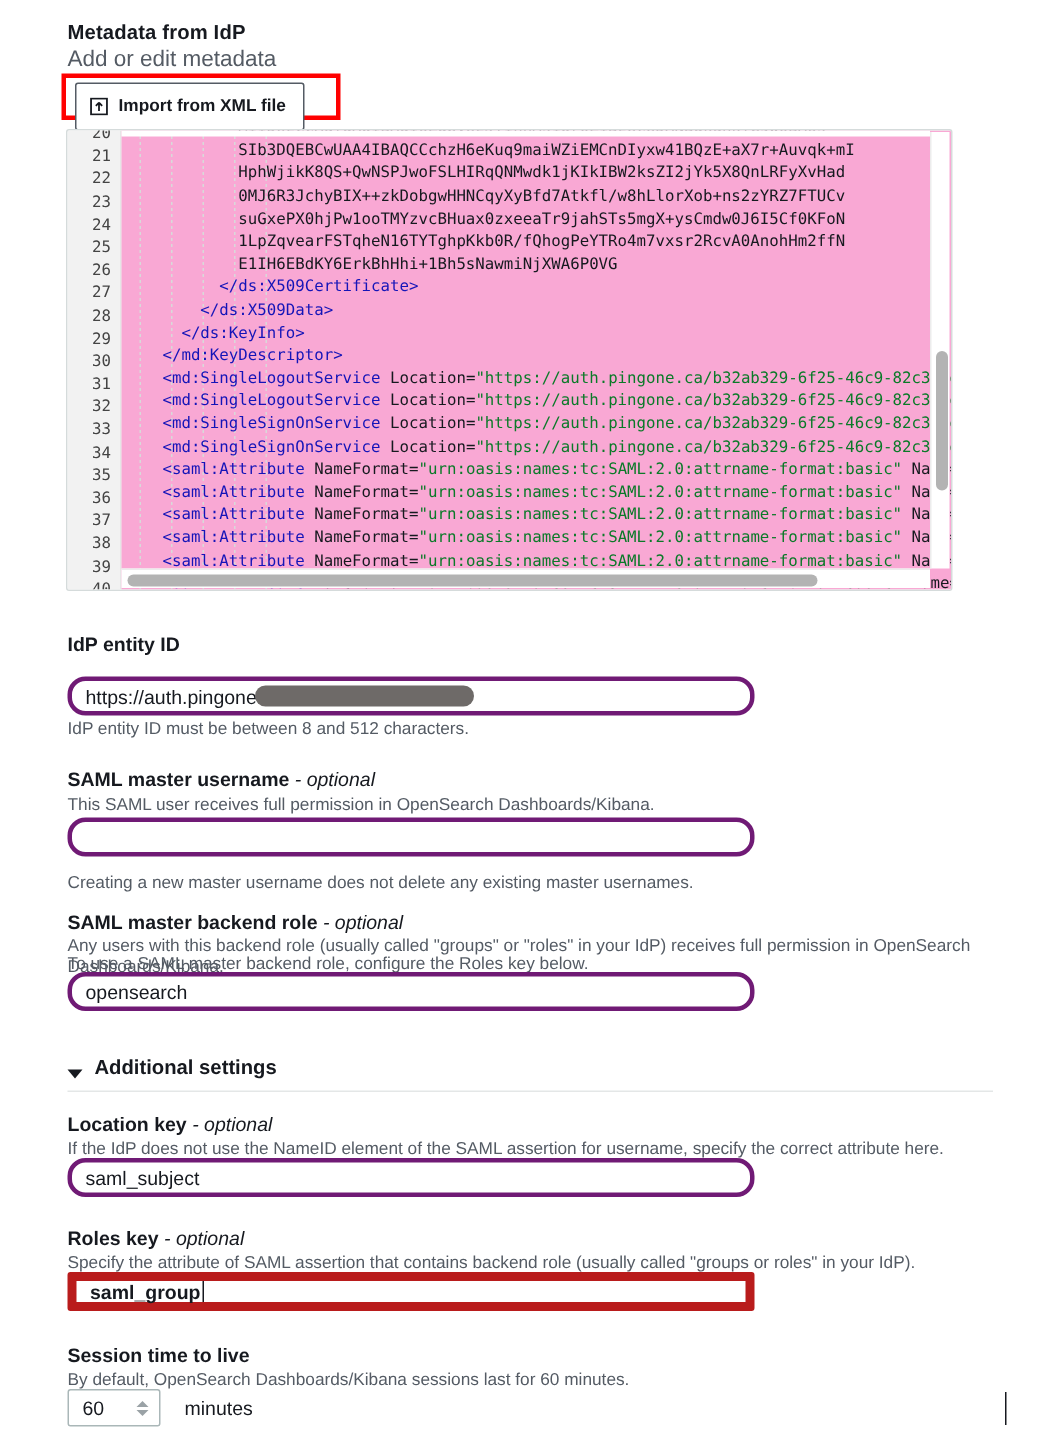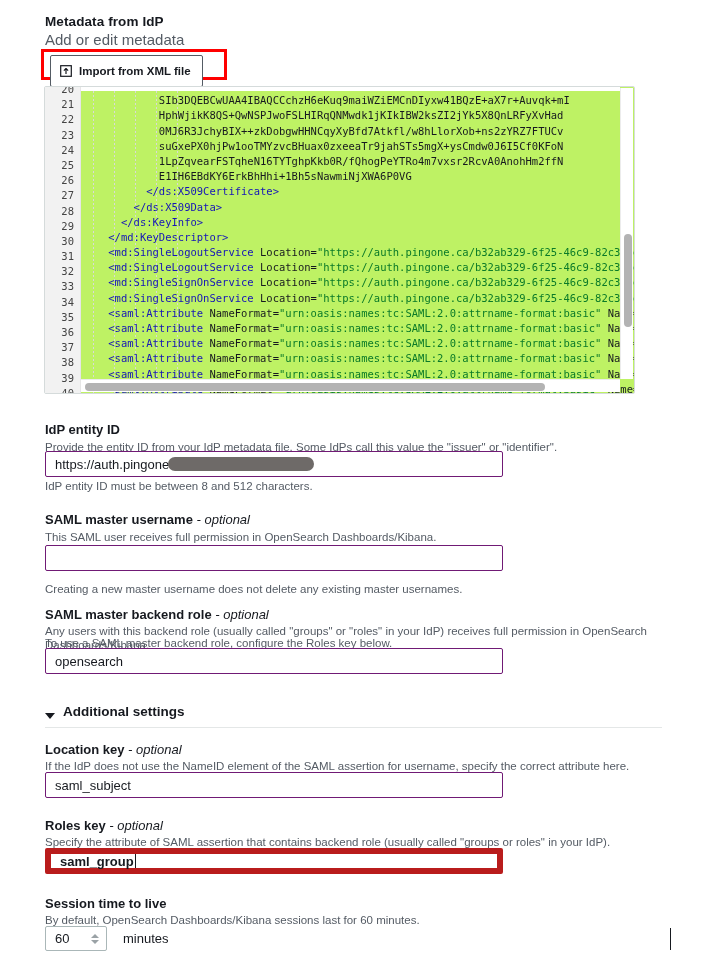--- a/index.html
+++ b/index.html
@@ -81,21 +81,21 @@
     text-align: right;
     padding-right: 6px;
     font-family: "DejaVu Sans Mono", monospace;
     font-size: 10.5px;
     color: #444444;
   }
   .codearea {
     position: relative;
     flex: 1 1 auto;
     overflow: hidden;
-    background: #bef264;
+    background: #f9a8d4;
   }
   .guides { position: absolute; inset: 0; pointer-events: none; }
   .guides i {
     position: absolute; top: 0; bottom: 0; width: 1px;
     background: repeating-linear-gradient(to bottom,
       #d9d9d9 0px, #d9d9d9 2px, transparent 2px, transparent 4px);
   }
   .codelines {
     position: relative;
     font-family: "DejaVu Sans Mono", monospace;
@@ -161,22 +161,22 @@
   }
   .fld-hint {
     position: absolute;
     font-size: 11.5px;
     color: #545b64;
   }
   .txtinput {
     position: absolute;
     height: 26px;
     background: #ffffff;
-    border: 1px solid #701a75;
-    border-radius: 2px;
+    border: 3px solid #701a75;
+    border-radius: 12px;
     font-family: "Liberation Sans", sans-serif;
     font-size: 13px;
     color: #16191f;
     padding: 0 9px;
     display: flex; align-items: center;
     outline: none;
   }
   .txtinput.focused {
     border: 6px solid #b91c1c;
     border-radius: 2px;
@@ -323,21 +323,20 @@
     <div class="code-topfade"></div>
     <div class="vscroll">
       <div class="vthumb"></div>
     </div>
     <div class="hscroll">
       <div class="hthumb"></div>
     </div>
   </div>
 
   <div class="fld-label" style="left:45px; top:422px;">IdP entity ID</div>
-  <div class="fld-desc" style="left:45px; top:440px; width:640px;">Provide the entity ID from your IdP metadata file. Some IdPs call this value the "issuer" or "identifier".</div>
   <div class="txtinput" style="left:45px; top:451px; width:458px;">
     <span>https://auth.pingone</span>
       <span class="redact"></span>
   </div>
   <div class="fld-hint" style="left:45px; top:480px;">IdP entity ID must be between 8 and 512 characters.</div>
 
   <div class="fld-label" style="left:45px; top:512px;">
     <span>SAML master username</span>
     <span class="opt">- optional</span>
   </div>

